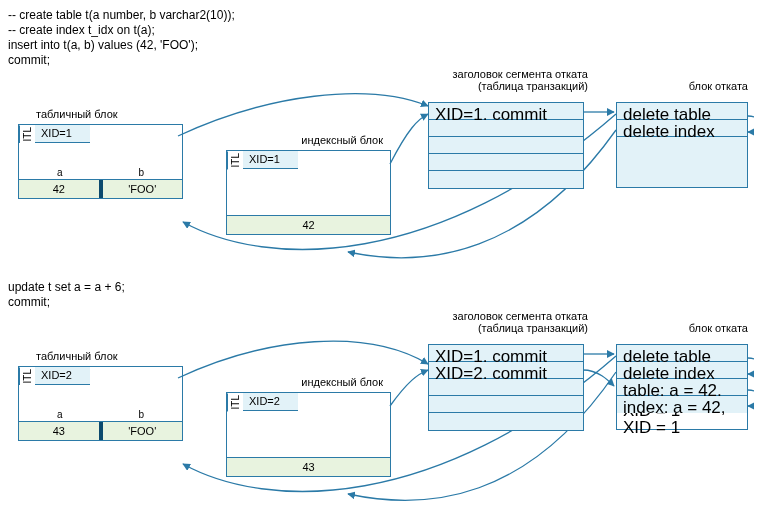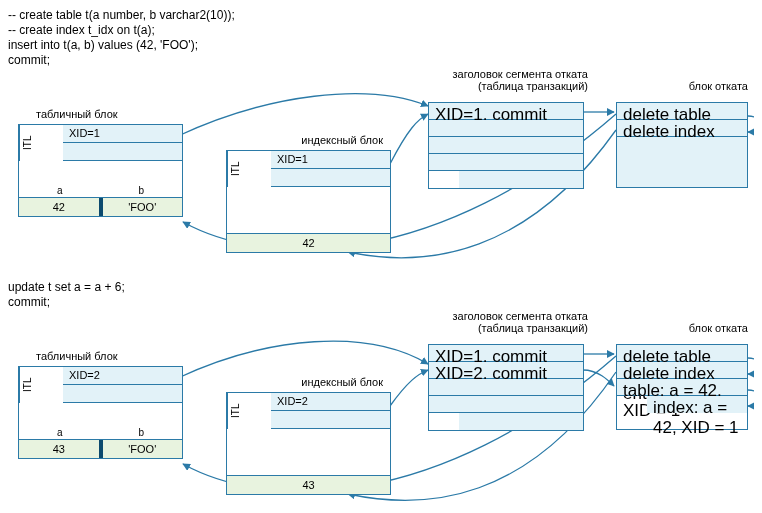--- a/index.html
+++ b/index.html
@@ -53,22 +53,21 @@
     font-size: 10px;
     padding: 2px 2px;
     display: flex;
     align-items: center;
     justify-content: center;
     width: 16px;
   }
   .itl-rows {
     flex: 1;
     display: flex;
-    flex-direction: column;
-    margin-left: 28px;
+    flex-direction: row;
   }
   .itl-row {
     background: #e2f2f8;
     border-bottom: 1px solid #2b7aa7;
     padding: 2px 6px;
     height: 18px;
     font-size: 11px;
   }
   .tbl-body {
     background: #fff;
@@ -107,21 +106,21 @@
     display: flex;
     flex-direction: column;
   }
   .tx-row, .undo-row {
     background: #e2f2f8;
     border-bottom: 1px solid #2b7aa7;
     padding: 2px 6px;
     height: 17px;
     font-size: 17px;
   }
-  .tx-row:last-child, .undo-row:last-child { border-bottom: none; margin-left: 30px; }
+  .tx-row:last-child, .undo-row:last-child { border-bottom: none; }
   .undo-empty { flex: 1; background: #e2f2f8; }
 </style>
 </head>
 <body>
 
 <div class="code">-- create table t(a number, b varchar2(10));
 -- create index t_idx on t(a);
 insert into t(a, b) values (42, 'FOO');
 commit;</div>
 

